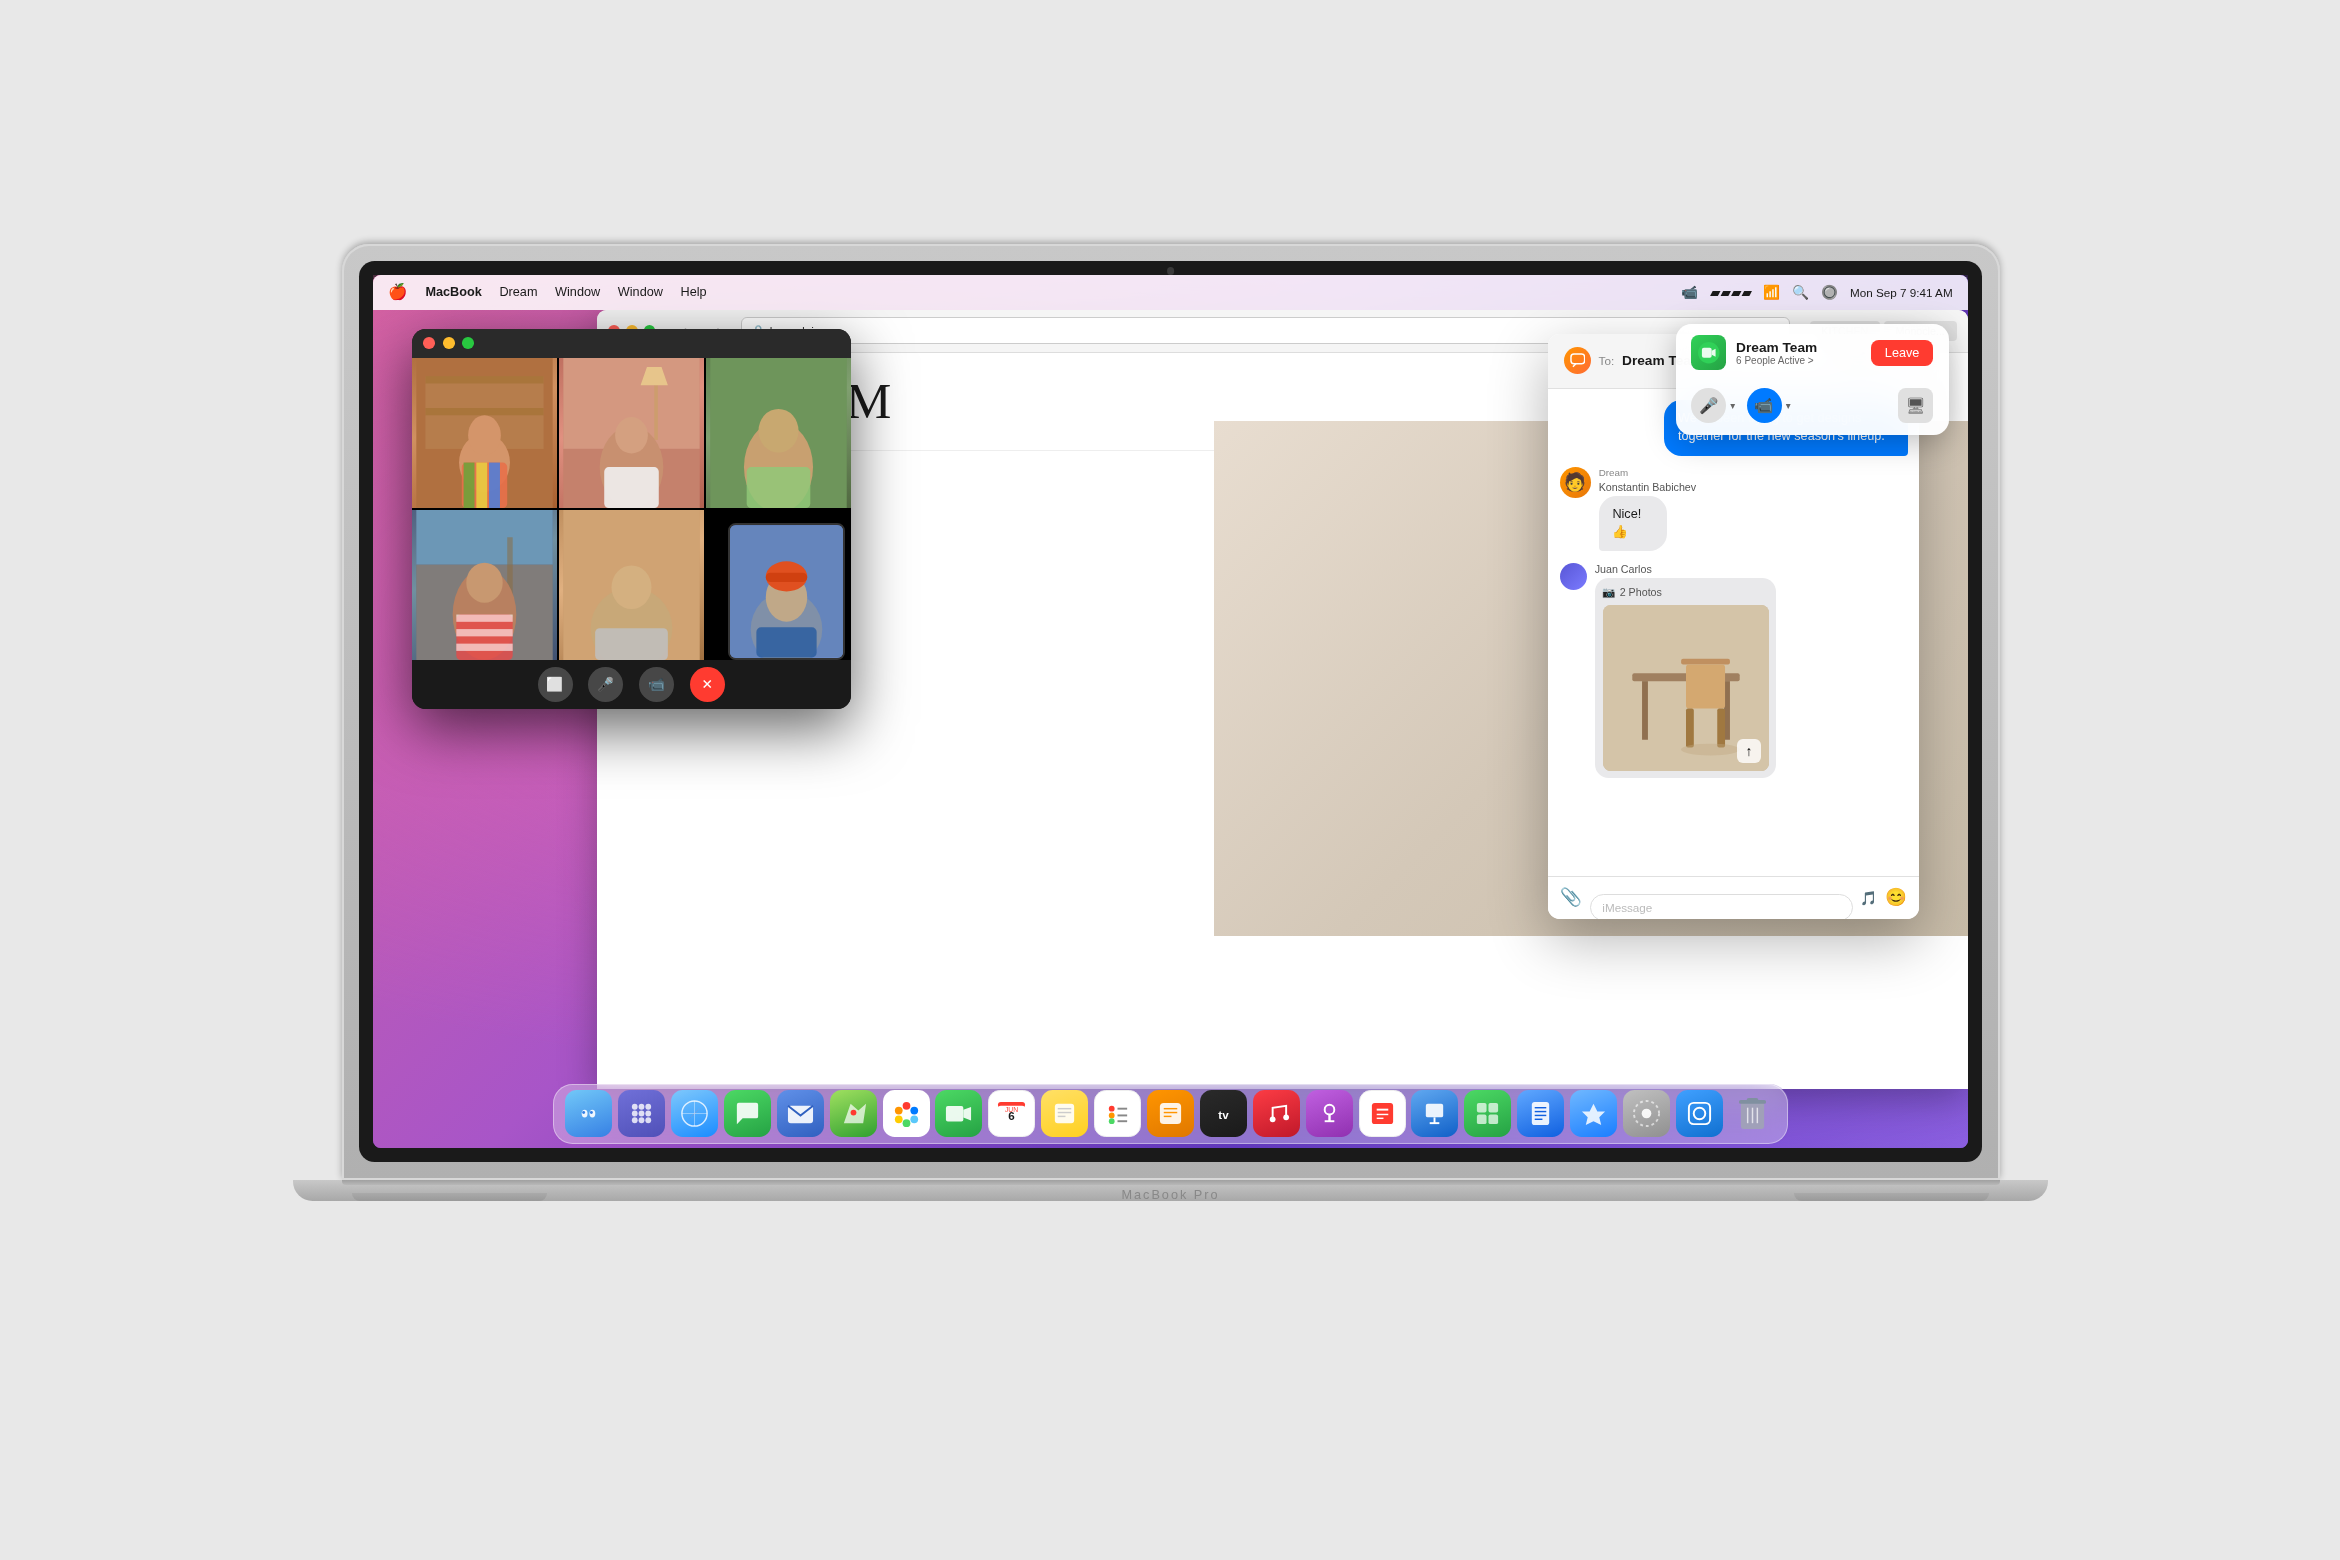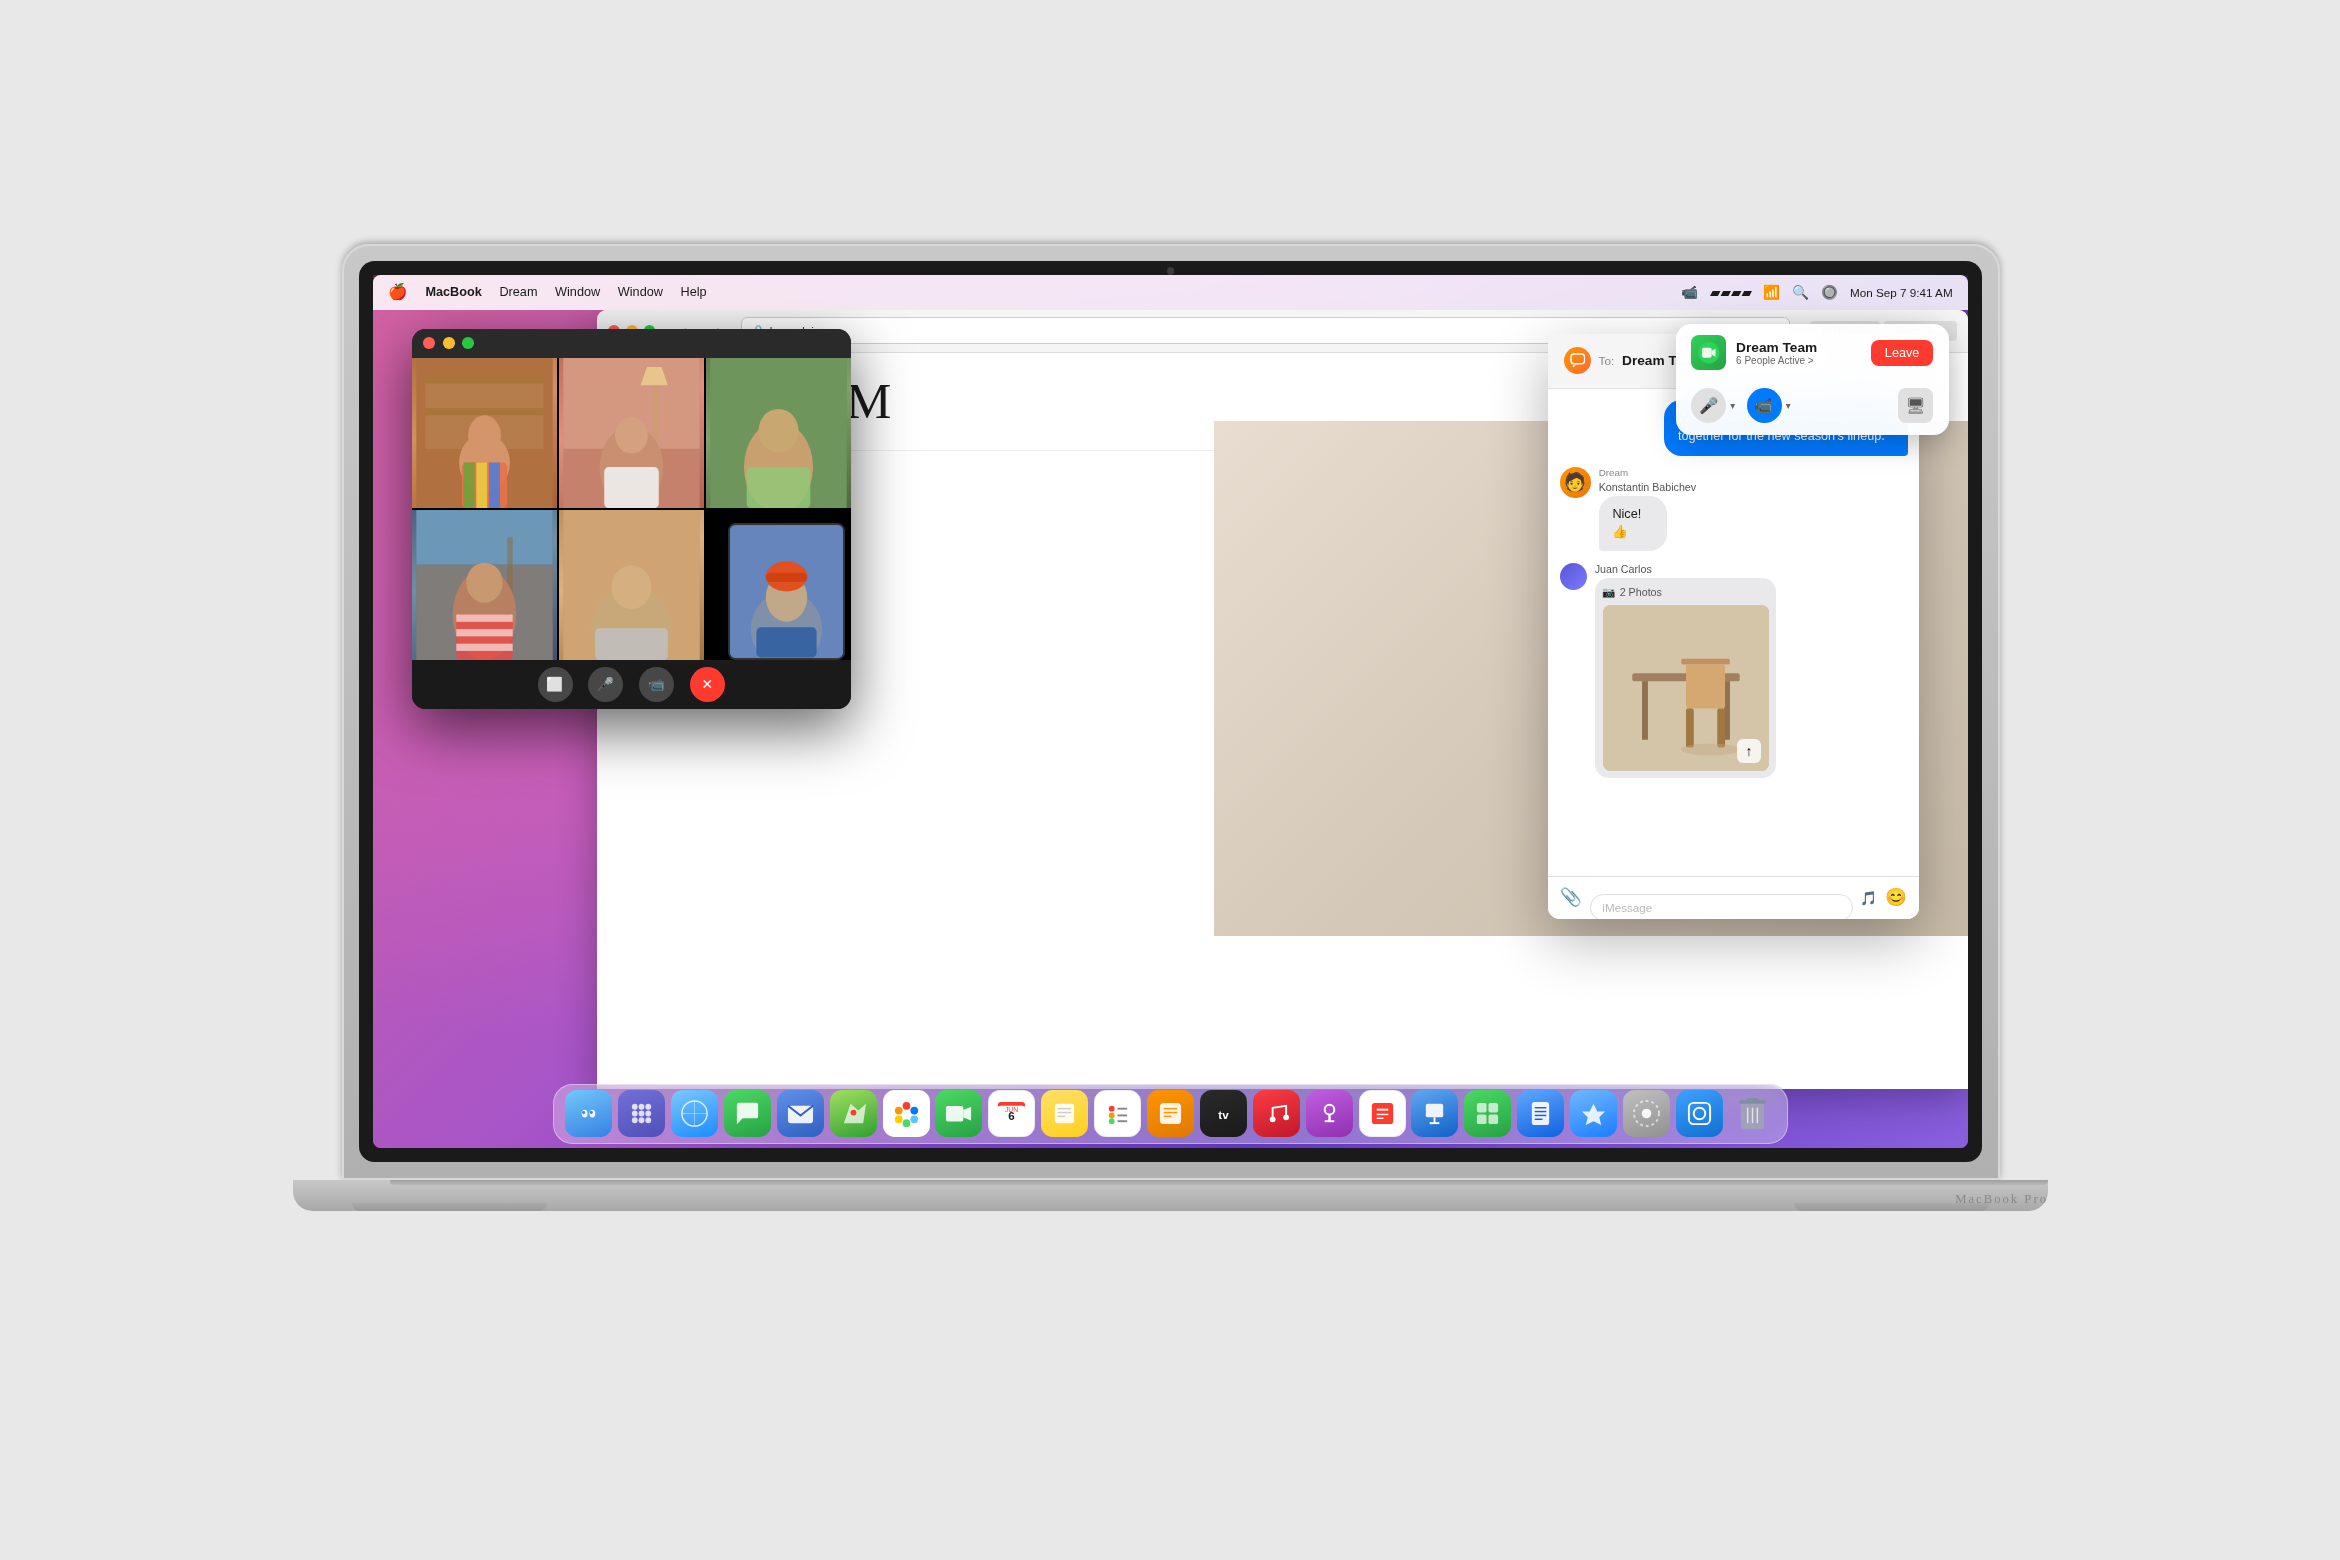--- a/index.html
+++ b/index.html
@@ -595,28 +595,27 @@
       display: flex;
       align-items: center;
       justify-content: center;
       font-size: 27px;
       position: relative;
     }
 
     
     .macbook-base {
       width: 1755px;
-      height: 31px;
+      height: 21px;
       background: linear-gradient(180deg, #c8c8c8 0%, #b8b8b8 50%, #a8a8a8 100%);
       border-radius: 0 0 19.5px 19.5px;
       position: relative;
       display: flex;
-      justify-content: flex-end;
-      align-items: center;
-      font-family: Liberation Serif, serif;
+      justify-content: center;
+      align-items: center;
     }
 
     .macbook-hinge {
       width: 1658px;
       height: 5.9px;
       background: linear-gradient(180deg, #a0a0a0 0%, #b8b8b8 100%);
       border-radius: 0 0 3.9px 3.9px;
       position: absolute;
       top: 0;
     }

